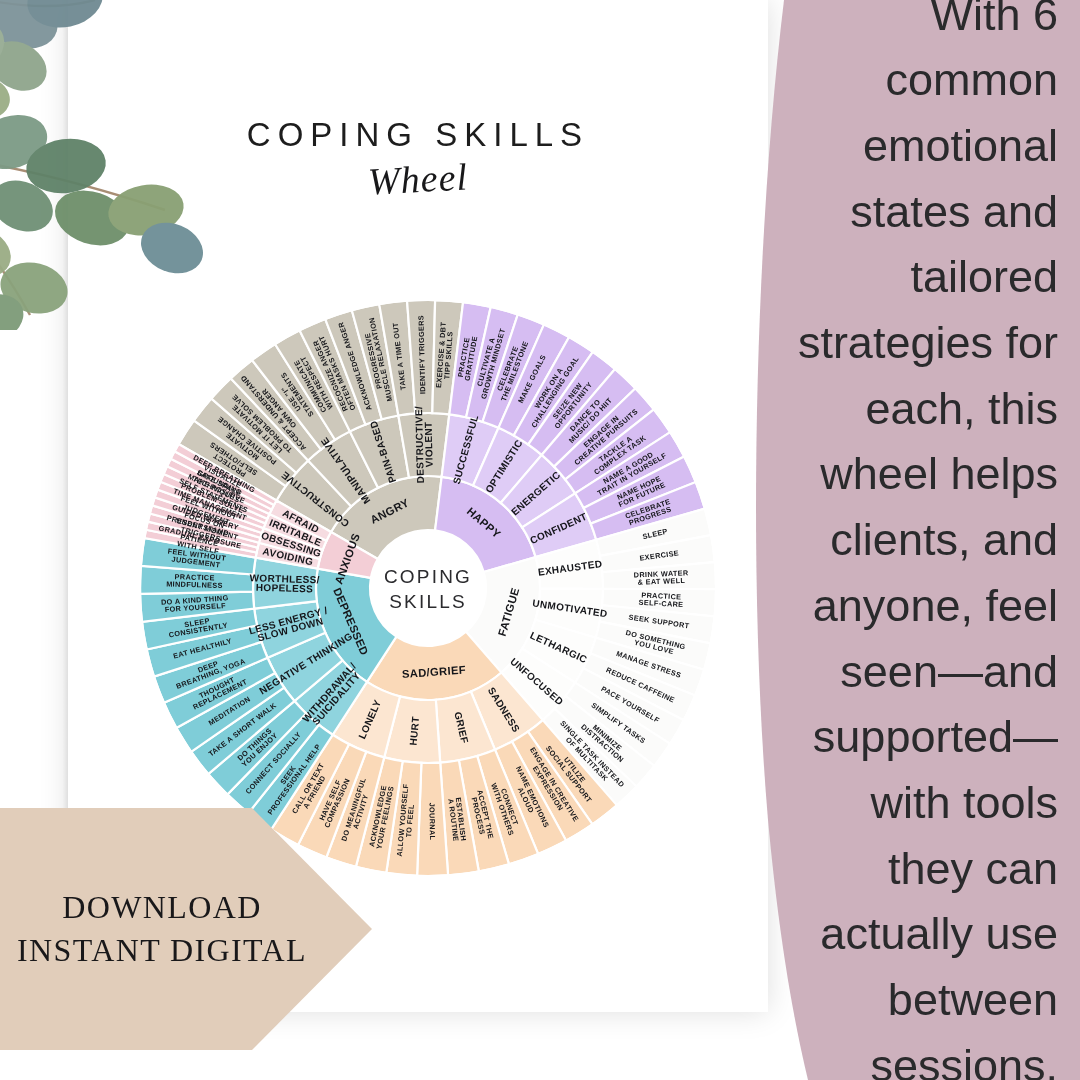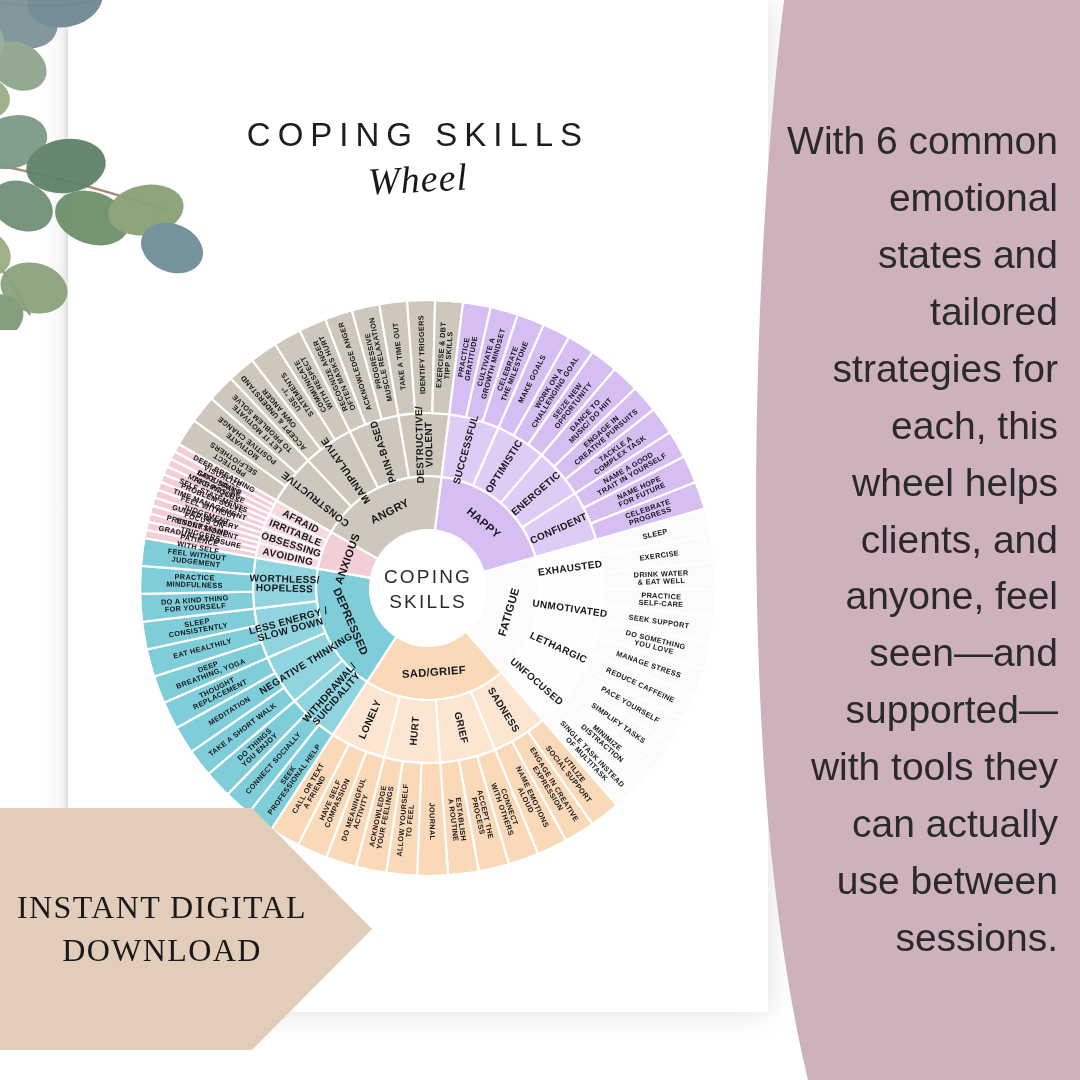--- a/index.html
+++ b/index.html
@@ -77,21 +77,21 @@
   
   .panel{
     position:absolute;right:0;top:0;width:330px;height:1080px;
     overflow:hidden;
   }
   .panel-shape{position:absolute;inset:0;}
   .panel-text{
     position:absolute;left:0;right:22px;top:0;height:1080px;
     display:flex;align-items:center;justify-content:flex-end;
     font-family:"Liberation Sans", sans-serif;
-    font-size:39px;line-height:1.46;color:#2a2a2c;
+    font-size:45px;line-height:1.46;color:#2a2a2c;
     text-align:right;font-weight:400;
     padding-left:34px;
     box-sizing:border-box;
   }
 </style>
 </head>
 <body>
 
 <div id="stage">
 
@@ -346,22 +346,22 @@
       <text class="hub-txt" x="300" y="295">COPING</text>
       <text class="hub-txt" x="300" y="320">SKILLS</text>
     </svg>
   </div>
 
   <div class="ribbon">
     <svg width="388" height="258" viewBox="0 0 388 258">
       <polygon id="ribbon-poly" points="0,8 260,8 380,129 260,250 0,250" fill="#e1cdba"></polygon>
     </svg>
     <div class="ribbon-txt">
+      <div>DOWNLOAD</div>
       <div>INSTANT DIGITAL</div>
-      <div>DOWNLOAD</div>
     </div>
   </div>
 
   <div class="panel">
     <svg class="panel-shape" viewBox="0 0 330 1080" preserveAspectRatio="none">
       <path id="panel-path" d="M34 0 C 6 230, -4 560, 18 820 C 30 950, 46 1030, 58 1080 L330 1080 L330 0 Z" fill="#cdb1bd"></path>
     </svg>
     <div class="panel-text">With 6 common emotional states and tailored strategies for each, this wheel helps clients, and anyone, feel seen—and supported—with tools they can actually use between sessions.</div>
   </div>
 

